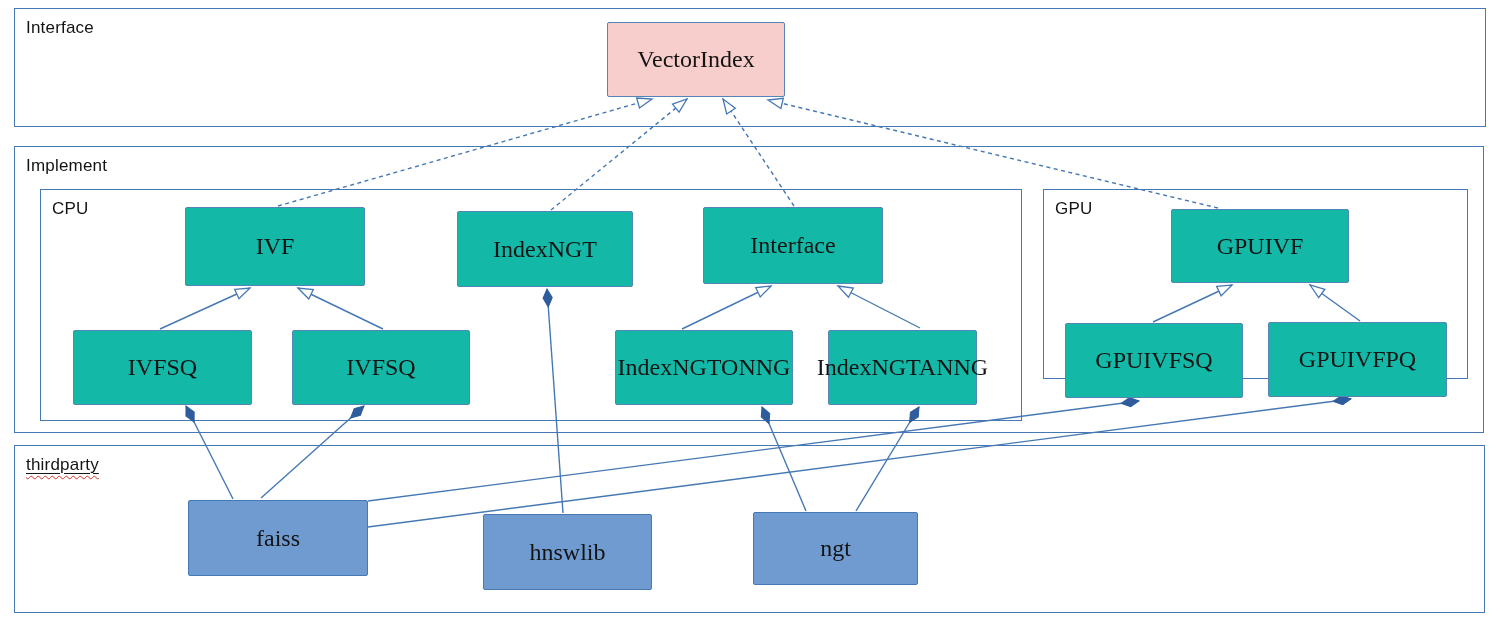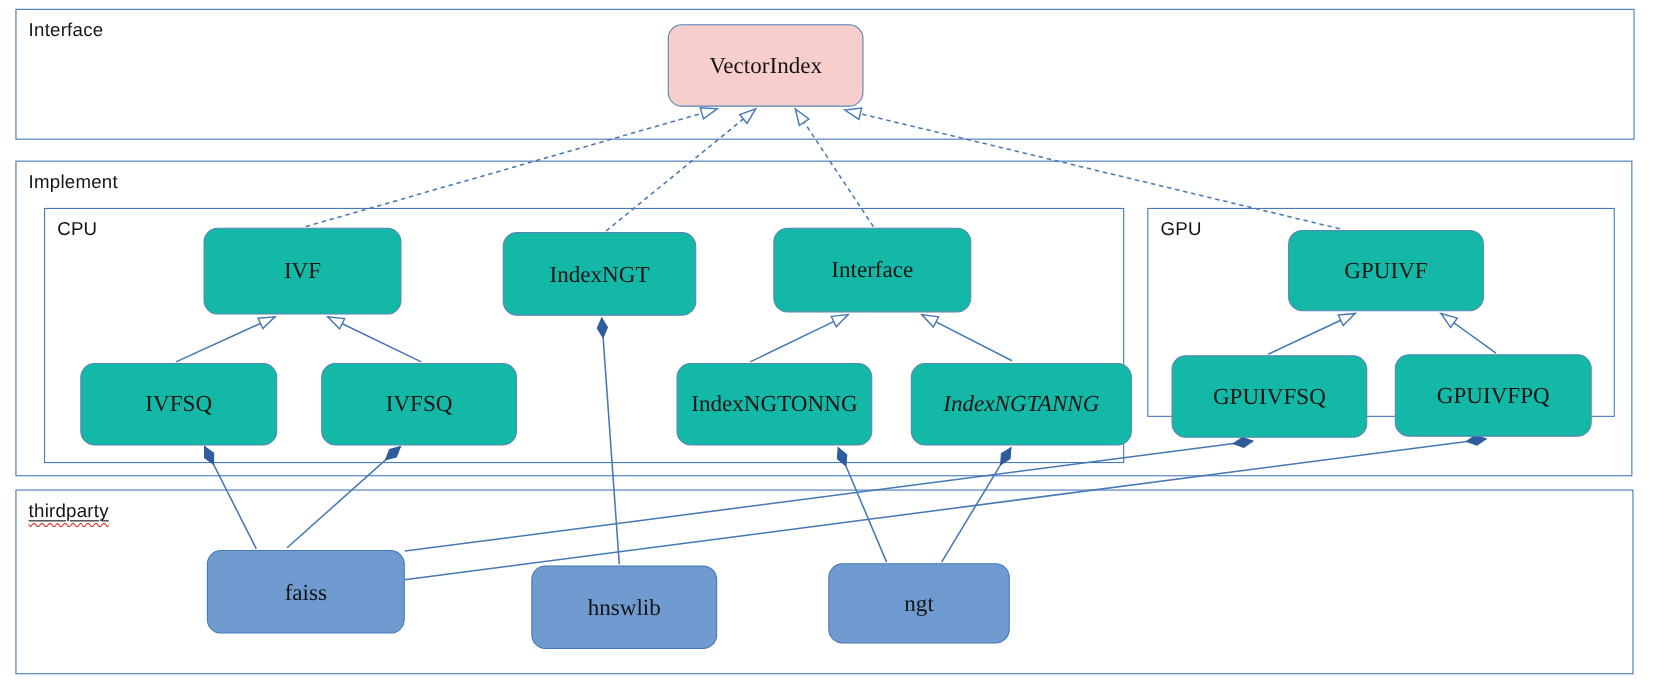--- a/index.html
+++ b/index.html
@@ -20,23 +20,23 @@
     text-decoration-thickness:1px;
     text-underline-offset:5px;
   }
   .container-label.wavy .solid-ul{
     text-decoration:underline solid #141414;
     text-decoration-thickness:1px;
     text-underline-offset:3px;
   }
   .edge-layer{position:absolute;left:0;top:0;}
   .node{
-    position:absolute;box-sizing:border-box;border-radius:13px;
+    position:absolute;box-sizing:border-box;border-radius:2px;
     display:flex;align-items:center;justify-content:center;
-    font-family:"Liberation Serif",serif;font-size:21px;color:#141414;
+    font-family:"Liberation Serif",serif;font-size:24px;color:#141414;
     text-align:center;
   }
   .node.interface{background:#f8cecc;border:1.6px solid #5585b5;}
   .node.impl{background:#14b8a6;border:1.5px solid #5585b5;}
   .node.lib{background:#6f9bd1;border:1.5px solid #4678b4;}
 </style>
 </head>
 <body>
 
 <div class="canvas">
@@ -106,21 +106,21 @@
       </div>
       <div class="node impl" style="left: 73px; top: 330px; width: 179px; height: 75px;">
         <span>IVFSQ</span>
       </div>
       <div class="node impl" style="left: 292px; top: 330px; width: 178px; height: 75px;">
         <span>IVFSQ</span>
       </div>
       <div class="node impl" style="left: 615px; top: 330px; width: 178px; height: 75px;">
         <span>IndexNGTONNG</span>
       </div>
-      <div class="node impl" style="left: 828px; top: 330px; width: 201px; height: 75px; font-style: italic;">
+      <div class="node impl" style="left: 828px; top: 330px; width: 149px; height: 75px;">
         <span>IndexNGTANNG</span>
       </div>
       <div class="node impl" style="left: 1065px; top: 323px; width: 178px; height: 75px;">
         <span>GPUIVFSQ</span>
       </div>
       <div class="node impl" style="left: 1268px; top: 322px; width: 179px; height: 75px;">
         <span>GPUIVFPQ</span>
       </div>
       <div class="node lib" style="left: 188px; top: 500px; width: 180px; height: 76px;">
         <span>faiss</span>

